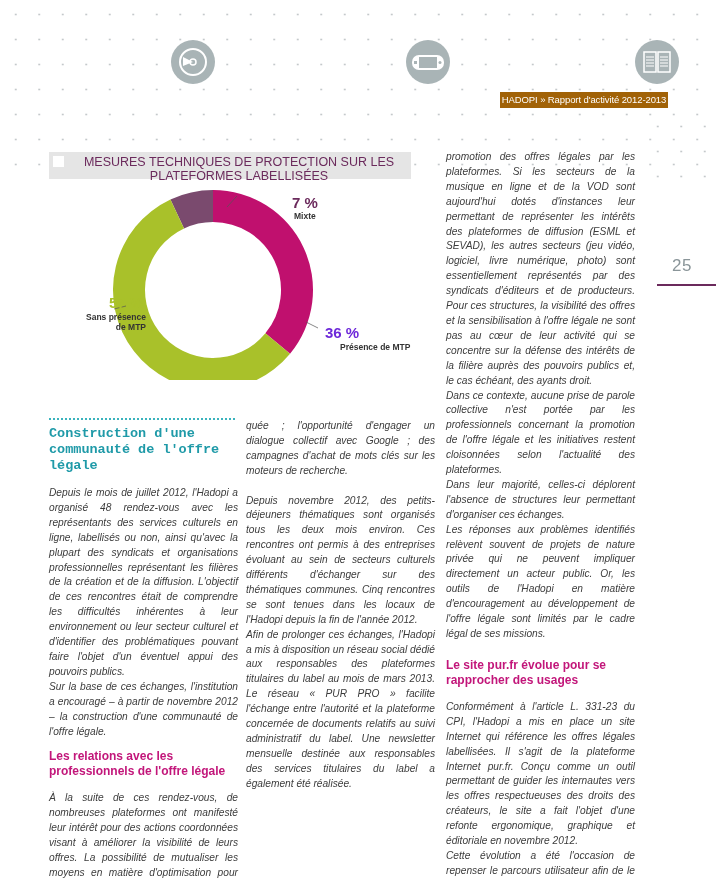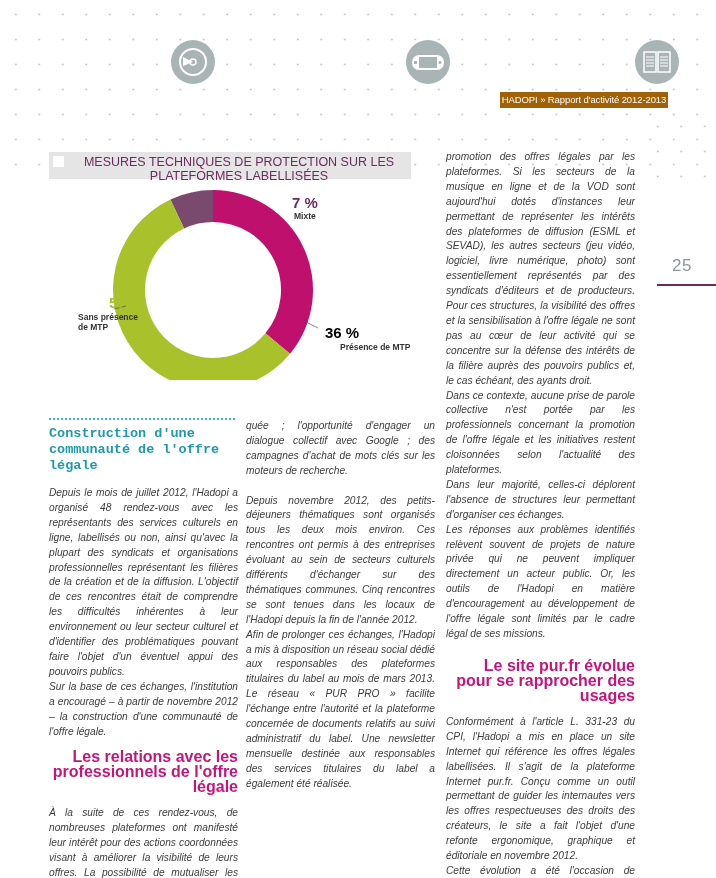--- a/index.html
+++ b/index.html
@@ -21,21 +21,21 @@
   .chart-box .sq { position:absolute; left:4px; top:4px; width:11px; height:11px; background:#fff; }
   .chart-title { position:absolute; left:20px; top:3px; width:340px; font-size:12.5px; line-height:14px; color:#6b2a5c; letter-spacing:0; }
   .donut { position:absolute; left:0; top:0; }
   .lbl-pct { position:absolute; font-weight:bold; font-size:15px; }
   .lbl-txt { position:absolute; font-size:8.5px; font-weight:bold; color:#333; line-height:10px; }
   .col { position:absolute; width:189px; font-size:10.2px; line-height:14.9px; color:#3c3c3c; text-align:justify; }
   .col p { margin:0;font-style:italic; }
   .col .gap { height:14.9px; }
   .sep-dots { border-top:2px dotted #3ab3bd; width:186px; height:0; margin-bottom:6px; }
   .h-teal { color:#1f9aa8; font-weight:bold; font-size:13.5px; line-height:16px; margin:0 0 12px 0; text-align:left;font-family:Liberation Mono, monospace; }
-  .h-pink { color:#c2167a; font-size:16px; line-height:15px; margin:10px 0 12px 0; text-align:right; }
+  .h-pink { color:#c2167a; font-size:12px; line-height:15px; margin:10px 0 12px 0; text-align:left; }
 </style>
 </head>
 <body>
 
 <div class="dots"></div>
 <div class="dots-right"></div>
 
 <div class="icon-circle" style="left:171px;top:40px;">
   <svg width="44" height="44" viewBox="0 0 44 44">
     <circle cx="22" cy="22" r="13" fill="none" stroke="#fff" stroke-width="2"></circle>
@@ -81,24 +81,24 @@
       <path d="M213,190 A100,100 0 0 1 290.05132427757894,353.74239897486893 L265.39490050875366,333.3448313029109 A68,68 0 0 0 213,222 Z" fill="#c0106e"></path>
       <path d="M290.05132427757894,353.74239897486893 A100,100 0 1 1 170.42207084349263,199.51729475339812 L184.047008173575,228.4717604323107 A68,68 0 1 0 265.39490050875366,333.3448313029109 Z" fill="#a9c12a"></path>
     </g>
   <line x1="227" y1="207" x2="237" y2="196" stroke="#555" stroke-width="0.7"></line>
   <line x1="306" y1="322" x2="318" y2="328" stroke="#555" stroke-width="0.7"></line>
   <line x1="114" y1="309" x2="126" y2="306" stroke="#555" stroke-width="0.7"></line>
 </svg>
 
 <div class="lbl-pct" style="left:292px;top:194px;color:#6b2a5c;">7 %</div>
 <div class="lbl-txt" style="left:294px;top:211px;">Mixte</div>
-<div class="lbl-pct" style="left:325px;top:324px;color:#000000;">36 %</div>
+<div class="lbl-pct" style="left:325px;top:324px;color:#6d28d9;">36 %</div>
 <div class="lbl-txt" style="left:340px;top:342px;">Présence de MTP</div>
 <div class="lbl-pct" style="left:109px;top:294px;color:#a9c12a;">57 %</div>
-<div class="lbl-txt" style="left:78px;top:312px;width:68px;">Sans présence de MTP</div>
+<div class="lbl-txt" style="left:78px;top:312px;width:68px;text-align:right;">Sans présence de MTP</div>
 
 <div class="col" style="left:49px;top:418px;">
   <div class="sep-dots"></div>
   <h2 class="h-teal">Construction d'une communauté de l'offre légale</h2>
   <p>Depuis le mois de juillet 2012, l'Hadopi a organisé 48 rendez-vous avec les représentants des services culturels en ligne, labellisés ou non, ainsi qu'avec la plupart des syndicats et organisations professionnelles représentant les filières de la création et de la diffusion. L'objectif de ces rencontres était de comprendre les difficultés inhérentes à leur environnement ou leur secteur culturel et d'identifier des problématiques pouvant faire l'objet d'un éventuel appui des pouvoirs publics.</p>
   <p>Sur la base de ces échanges, l'institution a encouragé – à partir de novembre 2012 – la construction d'une communauté de l'offre légale.</p>
   <h3 class="h-pink">Les relations avec les professionnels de l'offre légale</h3>
   <p>À la suite de ces rendez-vous, de nombreuses plateformes ont manifesté leur intérêt pour des actions coordonnées visant à améliorer la visibilité de leurs offres. La possibilité de mutualiser les moyens en matière d'optimisation pour les moteurs de recherche (SEO) a notamment été évo-</p>
 </div>
 

